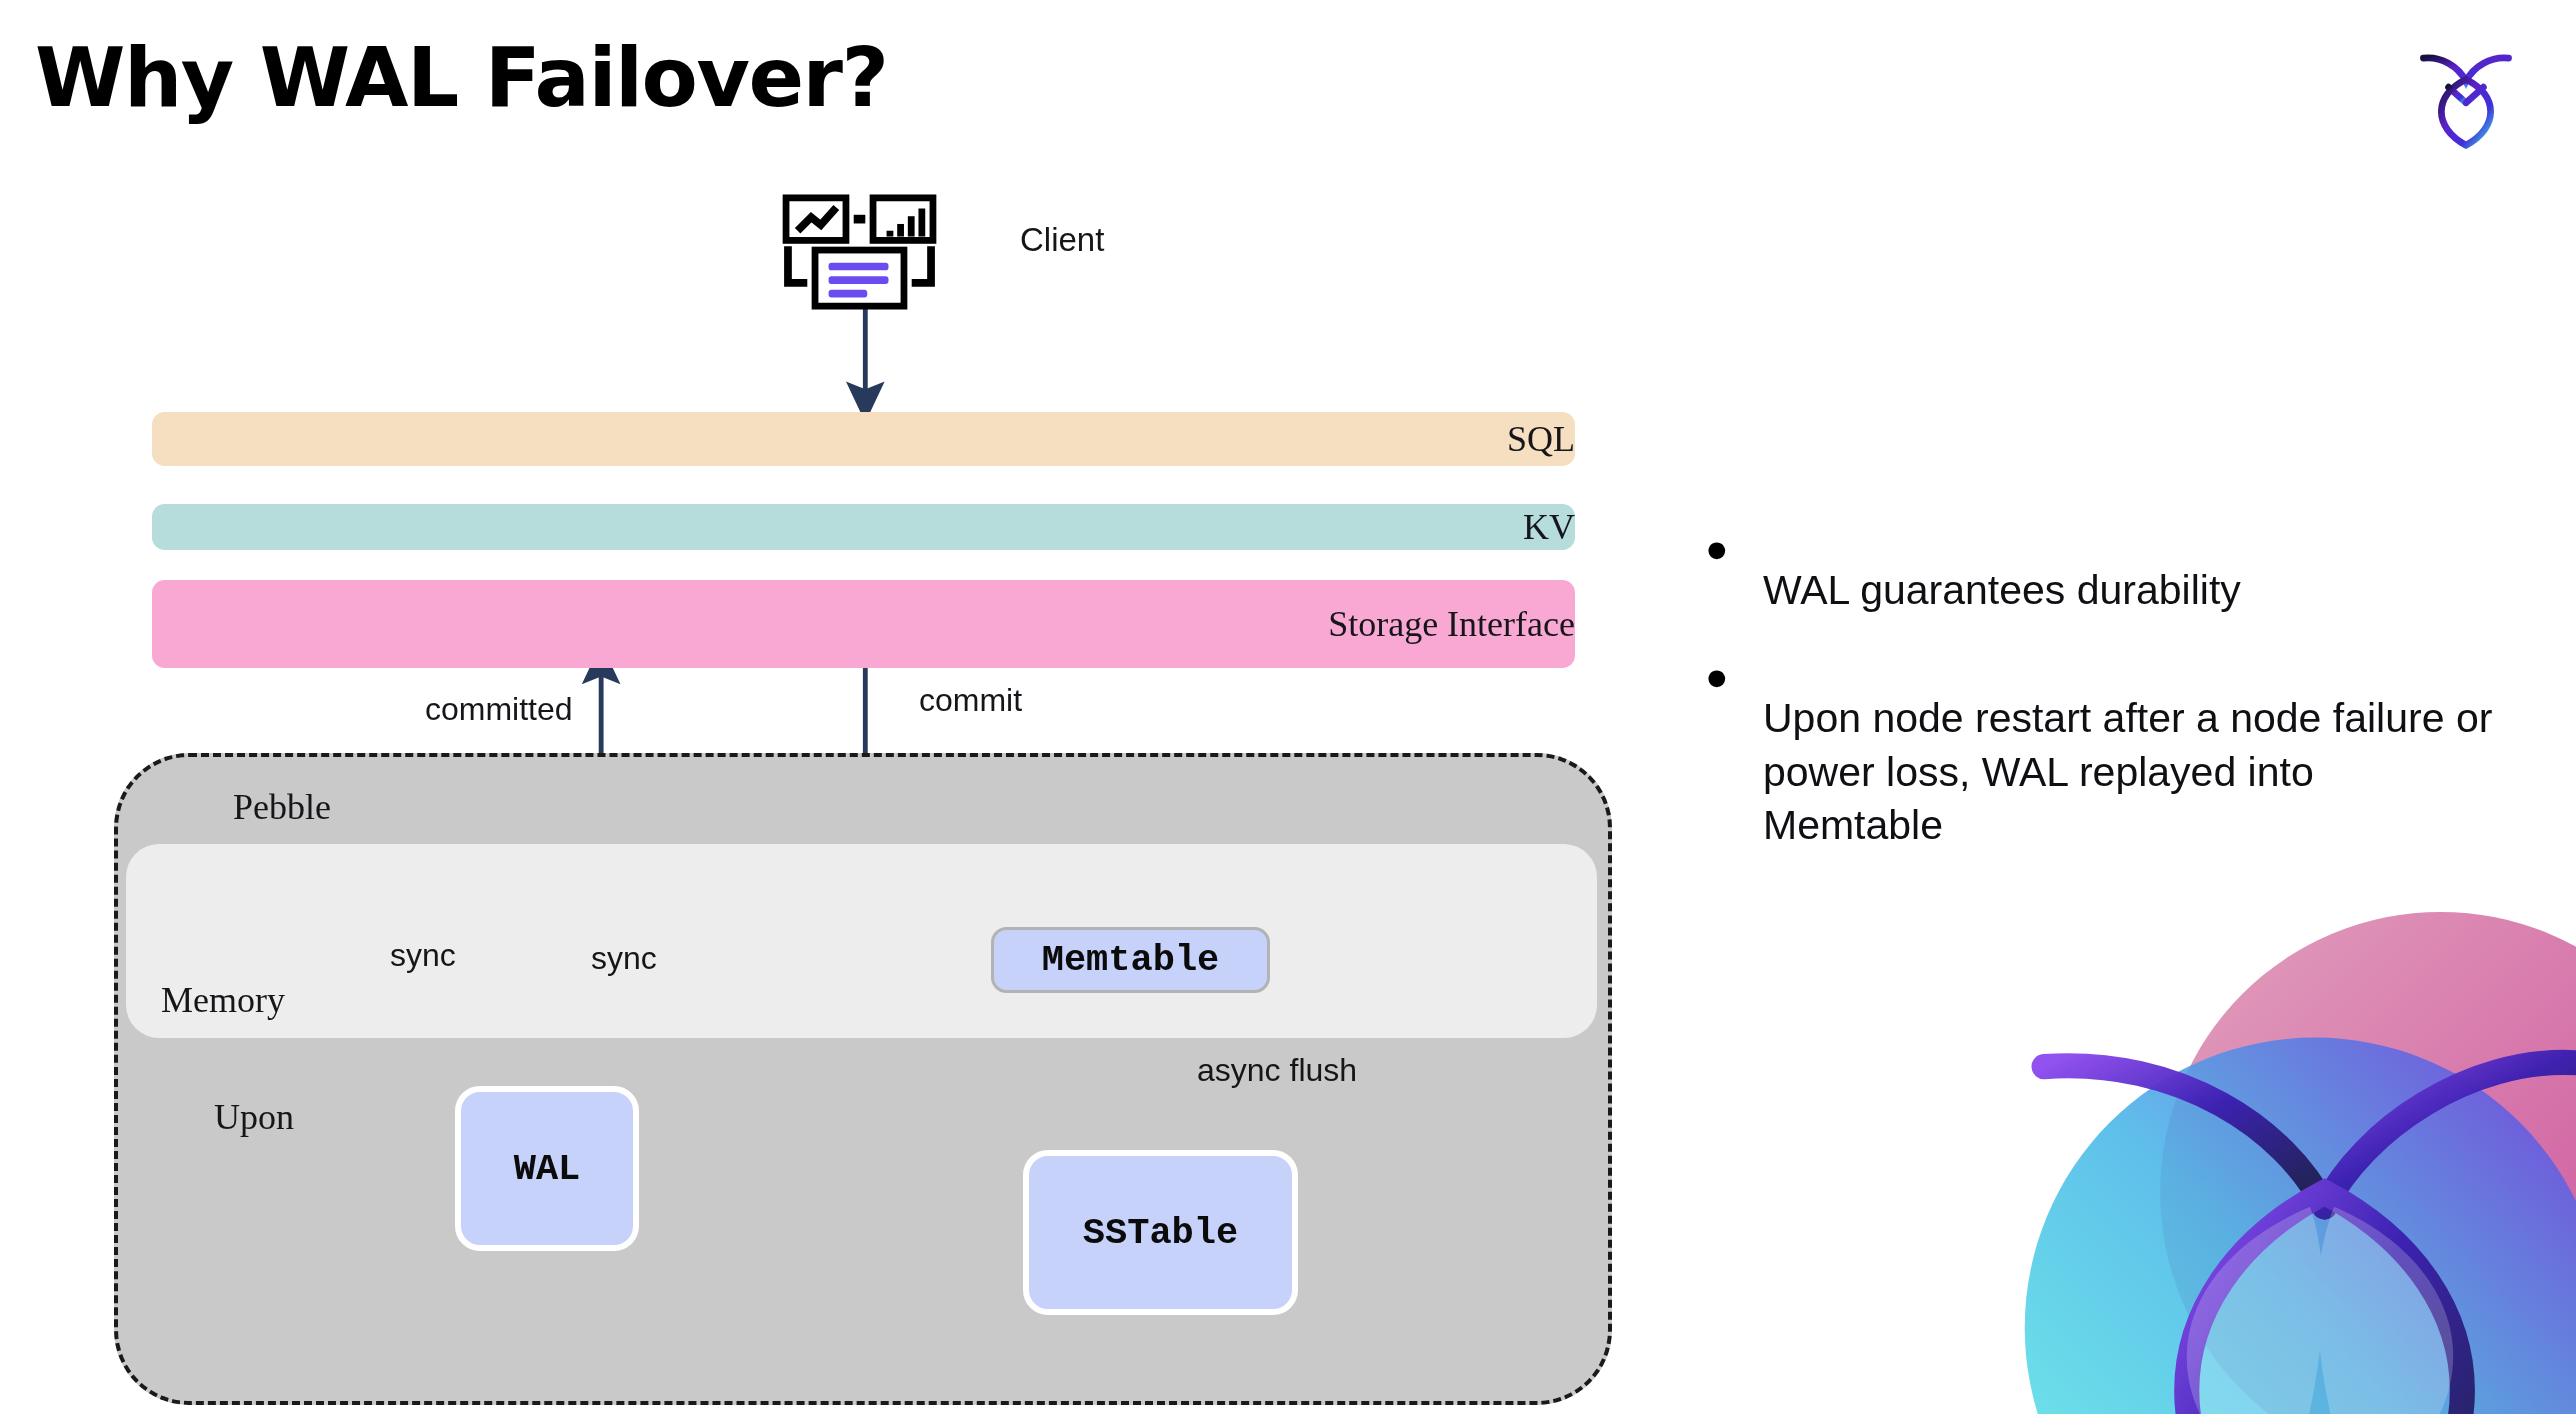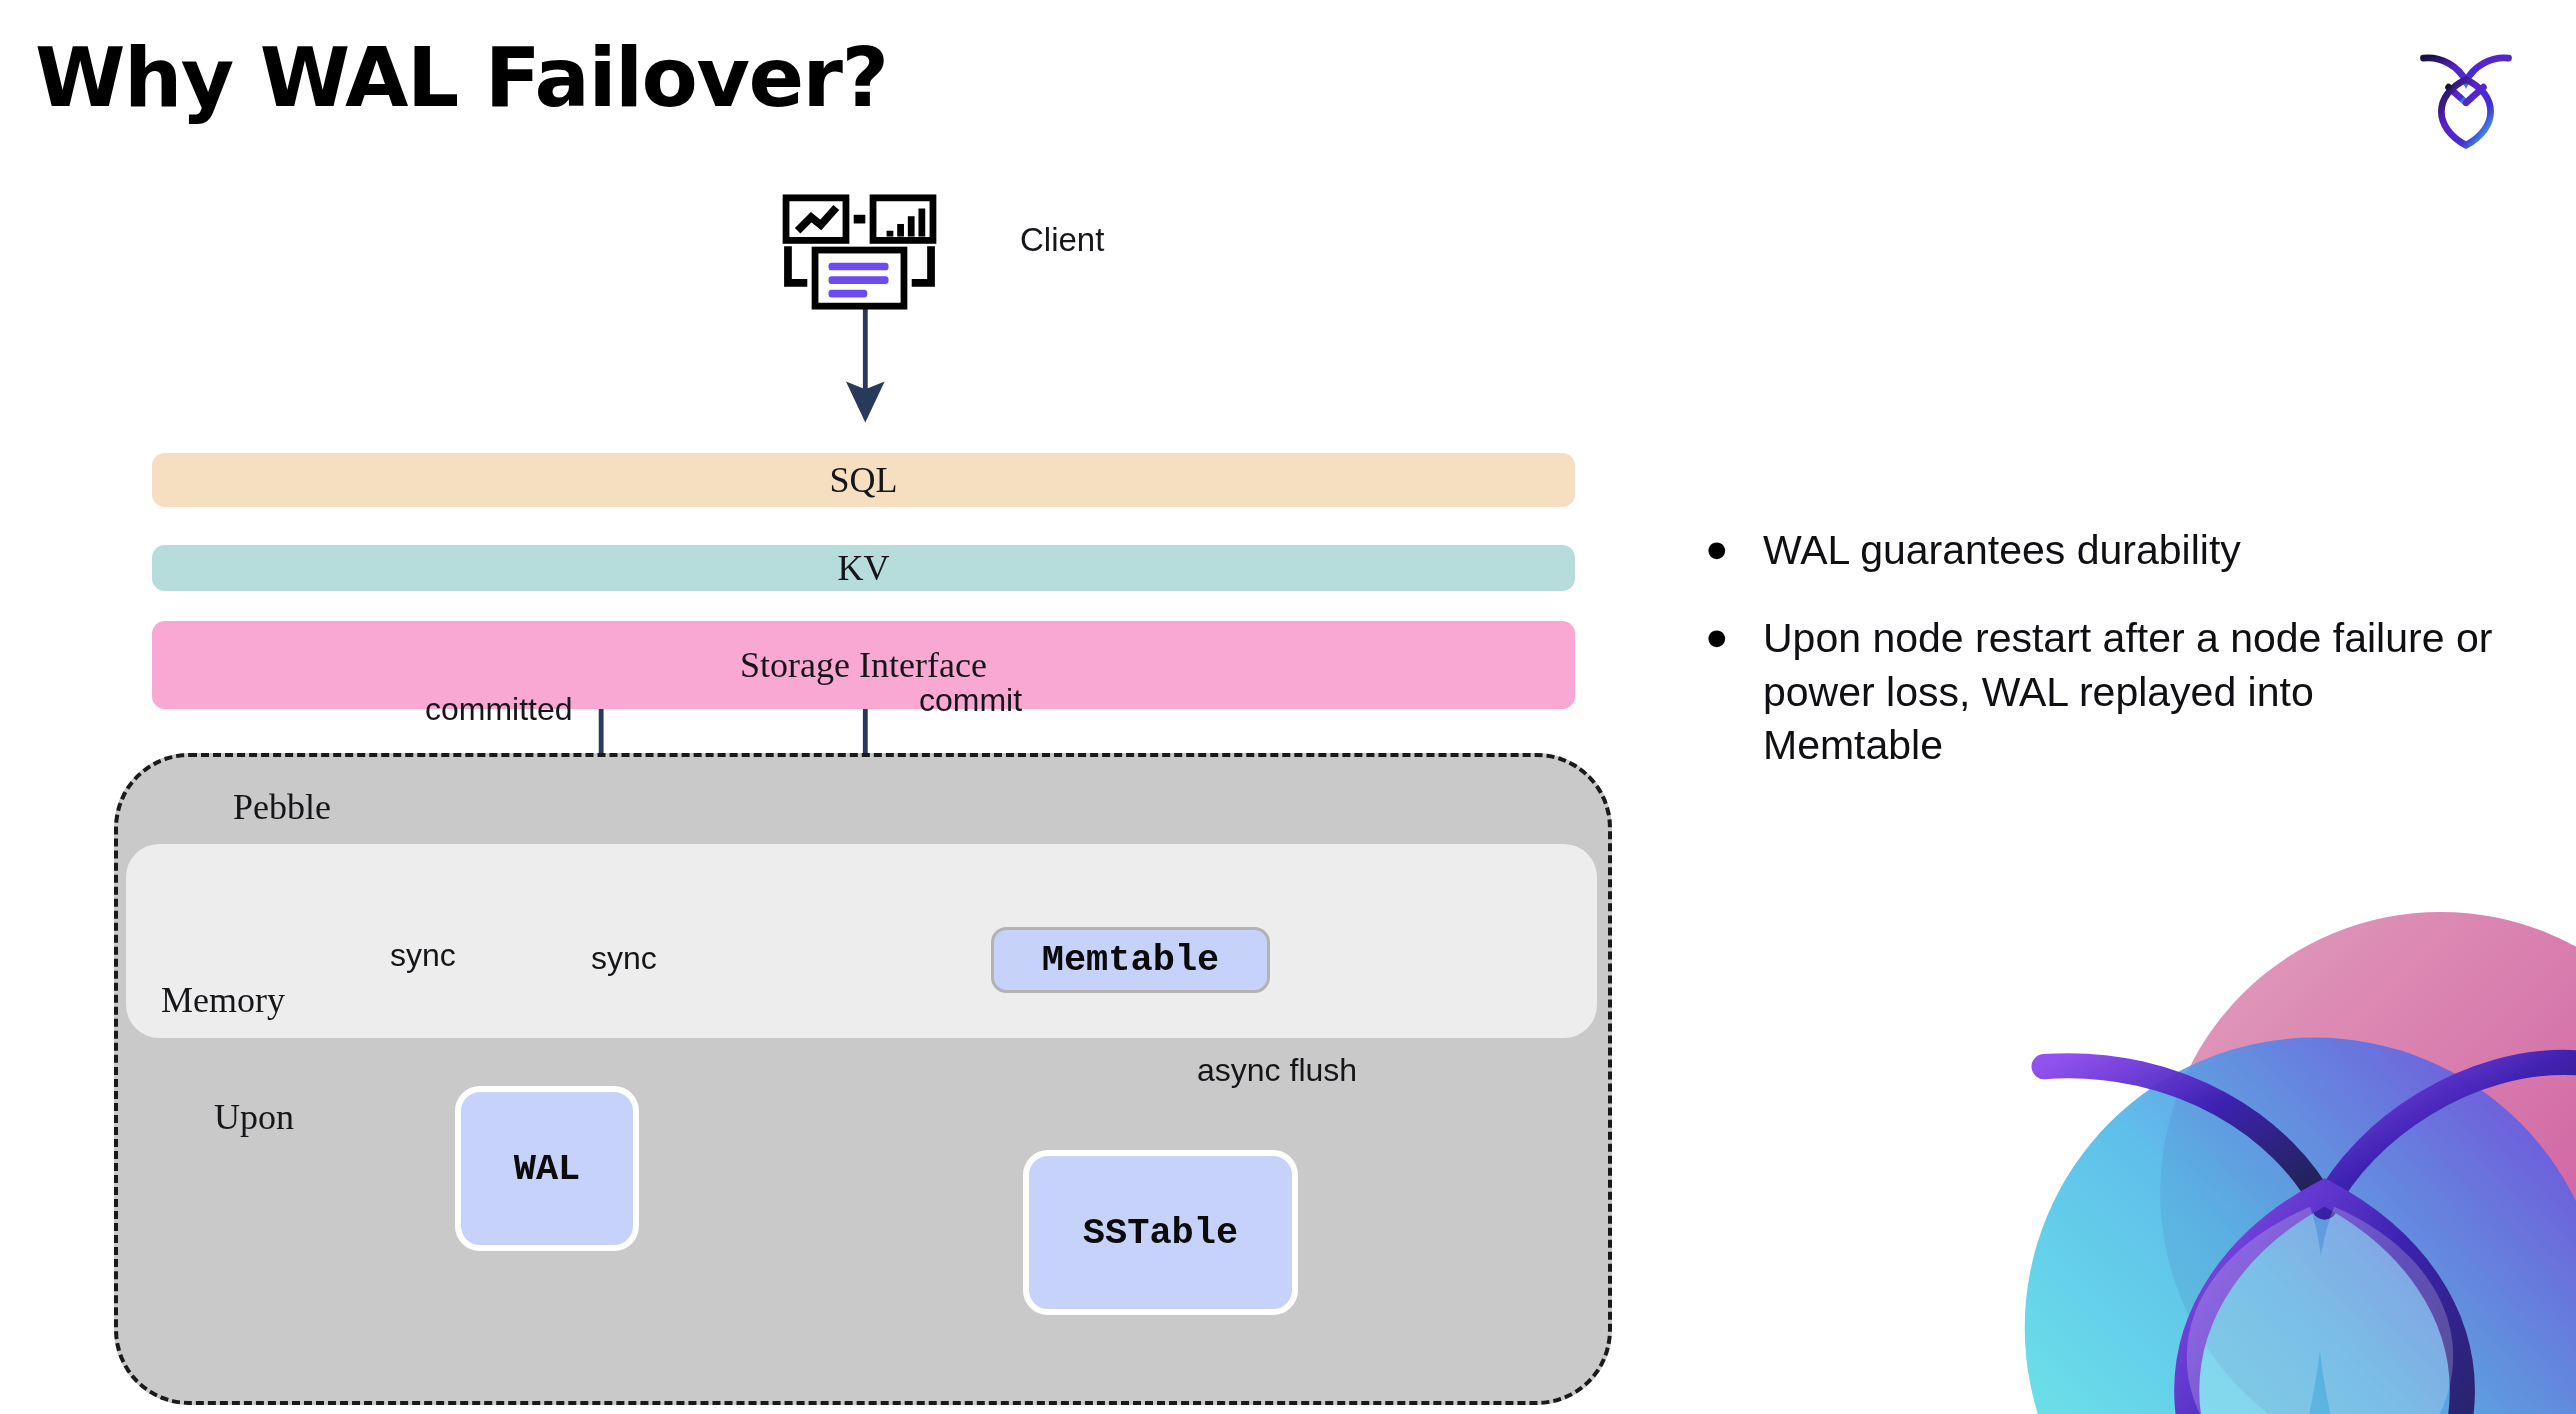--- a/index.html
+++ b/index.html
@@ -66,25 +66,24 @@
   }
 
   
   .layer-bar {
     position: absolute;
     left: 144px;
     width: 1423px;
     border-radius: 12.6px;
     display: flex;
     align-items: center;
-    justify-content: center;
+    justify-content: flex-end;
     font-family: "Liberation Serif", serif;
     font-size: 36px;
     color: #16161a;
-    margin-top: 41px;
   }
   .layer-sql     { top: 412px;  height: 54px;  background: #f5dfc0; }
   .layer-kv      { top: 504px;  height: 46px;  background: #b7dcdc; }
   .layer-storage { top: 580px;  height: 88px;  background: #f9a8d4; }
 
   
   .pebble-box {
     position: absolute;
     left: 106px;
     top: 753px;
@@ -178,20 +177,21 @@
     width: 58px;
     font-size: 39px;
     line-height: 1.30;
     color: #000000;
   }
   .bullet-text {
     flex: 1 1 auto;
     font-size: 41px;
     line-height: 1.30;
     color: #101014;
+    margin-top: 40px;
   }
 
   
   .corner-art {
     position: absolute;
     right: 0;
     bottom: 0;
     width: 677px;
     height: 542px;
     pointer-events: none;

